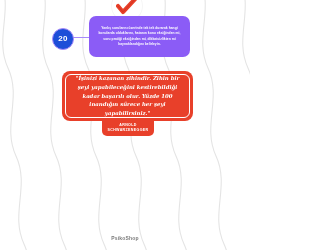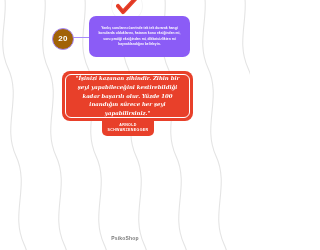--- a/index.html
+++ b/index.html
@@ -50,21 +50,21 @@
   }
 
   
   #num-bubble {
     position: absolute;
     left: 52px;
     top: 28px;
     width: 20px;
     height: 20px;
     border-radius: 50%;
-    background: #a16207;
+    background: #1d4ed8;
     border: 1.6px solid #a78bfa;
     z-index: 5;
     display: flex;
     align-items: center;
     justify-content: center;
   }
   #num-bubble-label {
     color: #ffffff;
     font-size: 8px;
     font-weight: bold;

